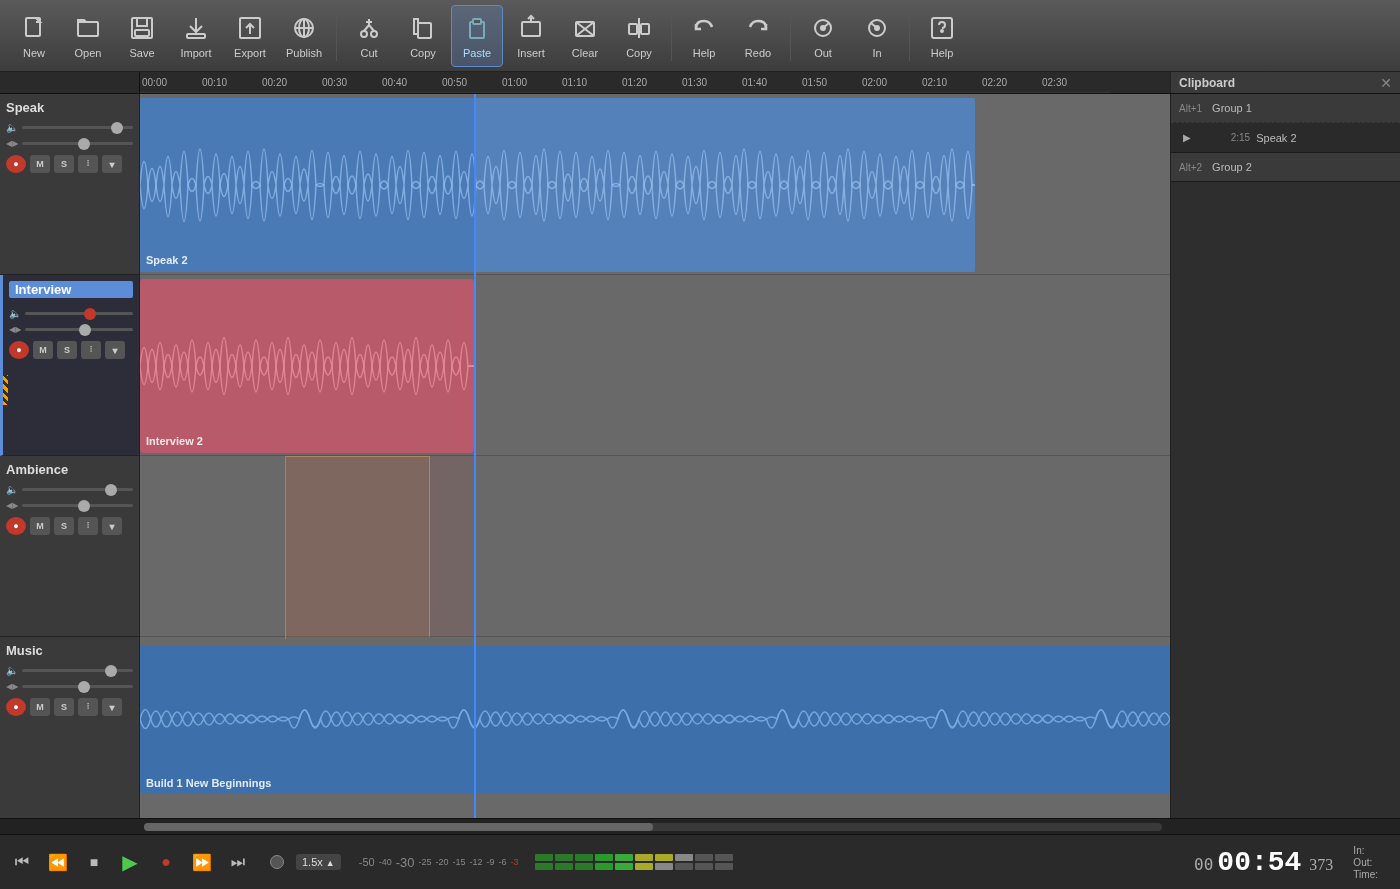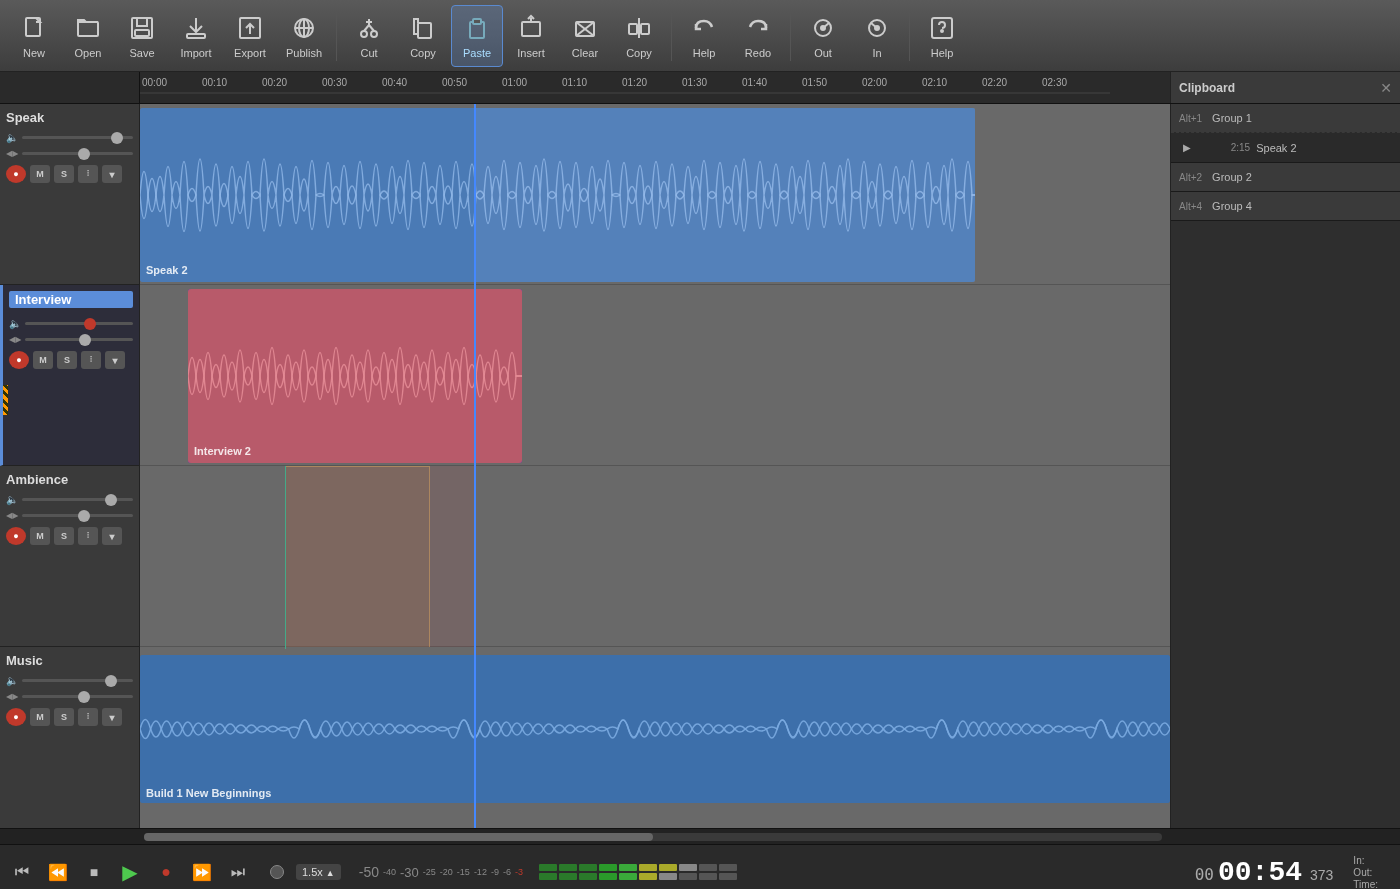--- a/index.html
+++ b/index.html
@@ -170,21 +170,20 @@
       width: 100%;
       height: 100%;
     }
 
     
     .interview-clip {
       background: #6d28d9;
       left: 0;
       width: 334px;
       height: 174px;
-      margin-left: 48px;
     }
     .interview-waveform {
       width: 100%;
       height: 100%;
     }
 
     
     .music-clip {
       background: #3d6faa;
       left: 0;
@@ -275,22 +274,22 @@
 
     .time-display {
       color: #fff;
       font-size: 28px;
       font-family: 'Courier New', monospace;
       font-weight: bold;
       margin-left: auto;
     }
     .time-sub {
       color: #aaa;
-      font-size: 14px;
-      font-family: Liberation Sans, sans-serif;
+      font-size: 16px;
+      font-family: Liberation Serif, serif;
       margin-left: 4px;
     }
 
     .speed-display {
       background: #444;
       color: #ddd;
       font-size: 11px;
       padding: 2px 6px;
       border-radius: 3px;
       cursor: pointer;
@@ -524,21 +523,21 @@
       <svg viewBox="0 0 28 28" fill="none" stroke="#ccc" stroke-width="2">
         <rect x="4" y="4" width="20" height="20" rx="2"></rect>
         <path d="M11 11 Q11 8 14 8 Q17 8 17 11 Q17 14 14 14" stroke="#ccc"></path>
         <circle cx="14" cy="17" r="1" fill="#ccc"></circle>
       </svg>
     </div>
     <span>Help</span>
   </div>
 </div>
 
-<div style="display:flex; height:32px; background:#2a2a2a; border-bottom:1px solid #111;">
+<div style="display:flex; height:22px; background:#2a2a2a; border-bottom:1px solid #111;">
   <div style="width:140px; background:#2a2a2a; border-right:1px solid #111;"></div>
   <div style="flex:1; position:relative; overflow:hidden;">
     <svg width="970" height="22" style="position:absolute;top:0;left:0;">
       <line x1="0" y1="21" x2="970" y2="21" stroke="#444" stroke-width="1"></line>
 
       <text x="2" y="14" fill="#aaa" font-size="10" font-family="Arial">00:00</text>
       <text x="62" y="14" fill="#aaa" font-size="10" font-family="Arial">00:10</text>
       <text x="122" y="14" fill="#aaa" font-size="10" font-family="Arial">00:20</text>
       <text x="182" y="14" fill="#aaa" font-size="10" font-family="Arial">00:30</text>
       <text x="242" y="14" fill="#aaa" font-size="10" font-family="Arial">00:40</text>
@@ -794,26 +793,20 @@
     </div>
 
     <div class="clipboard-group">
       <div class="clipboard-group-header">
         <span class="alt-label">Alt+2</span>
         <span>Group 2</span>
       </div>
     </div>
 
 
-    <div class="clipboard-group">
-      <div class="clipboard-group-header">
-        <span class="alt-label">Alt+4</span>
-        <span>Group 4</span>
-      </div>
-    </div>
 
   </div>
 </div>
 
 <div style="height:16px; background:#222; border-top:1px solid #111; display:flex; align-items:center; padding:0 4px;">
   <div style="width:140px;"></div>
   <div style="flex:1; height:8px; background:#3a3a3a; border-radius:4px; position:relative; margin-right:4px;">
     <div style="position:absolute; left:0; width:50%; height:8px; background:#666; border-radius:4px;"></div>
   </div>
   <div style="width:230px;"></div>
@@ -830,21 +823,21 @@
   <div class="transport-btn" title="Skip to End">⏭</div>
 
   <div style="width:14px; height:14px; border-radius:50%; background:#555; border:1px solid #888; margin-left:8px;"></div>
 
   <div class="speed-display">
     <span>1.5x</span>
     <span style="font-size:9px;">▲</span>
   </div>
 
   <div style="display:flex; align-items:center; gap:1px; margin-left:6px;">
-    <span style="color:#888; font-size:14px; margin-right:3px;">-50</span>
+    <span style="color:#888; font-size:11px; margin-right:3px;">-50</span>
     <span style="color:#888; font-size:9px;">-40</span>
     <span style="color:#888; font-size:13px; margin-left:3px;">-30</span>
     <span style="color:#888; font-size:9px; margin-left:3px;">-25</span>
     <span style="color:#888; font-size:9px; margin-left:3px;">-20</span>
     <span style="color:#888; font-size:9px; margin-left:3px;">-15</span>
     <span style="color:#888; font-size:9px; margin-left:3px;">-12</span>
     <span style="color:#888; font-size:9px; margin-left:3px;">-9</span>
     <span style="color:#888; font-size:9px; margin-left:3px;">-6</span>
     <span style="color:#c0392b; font-size:9px; margin-left:3px;">-3</span>
   </div>

